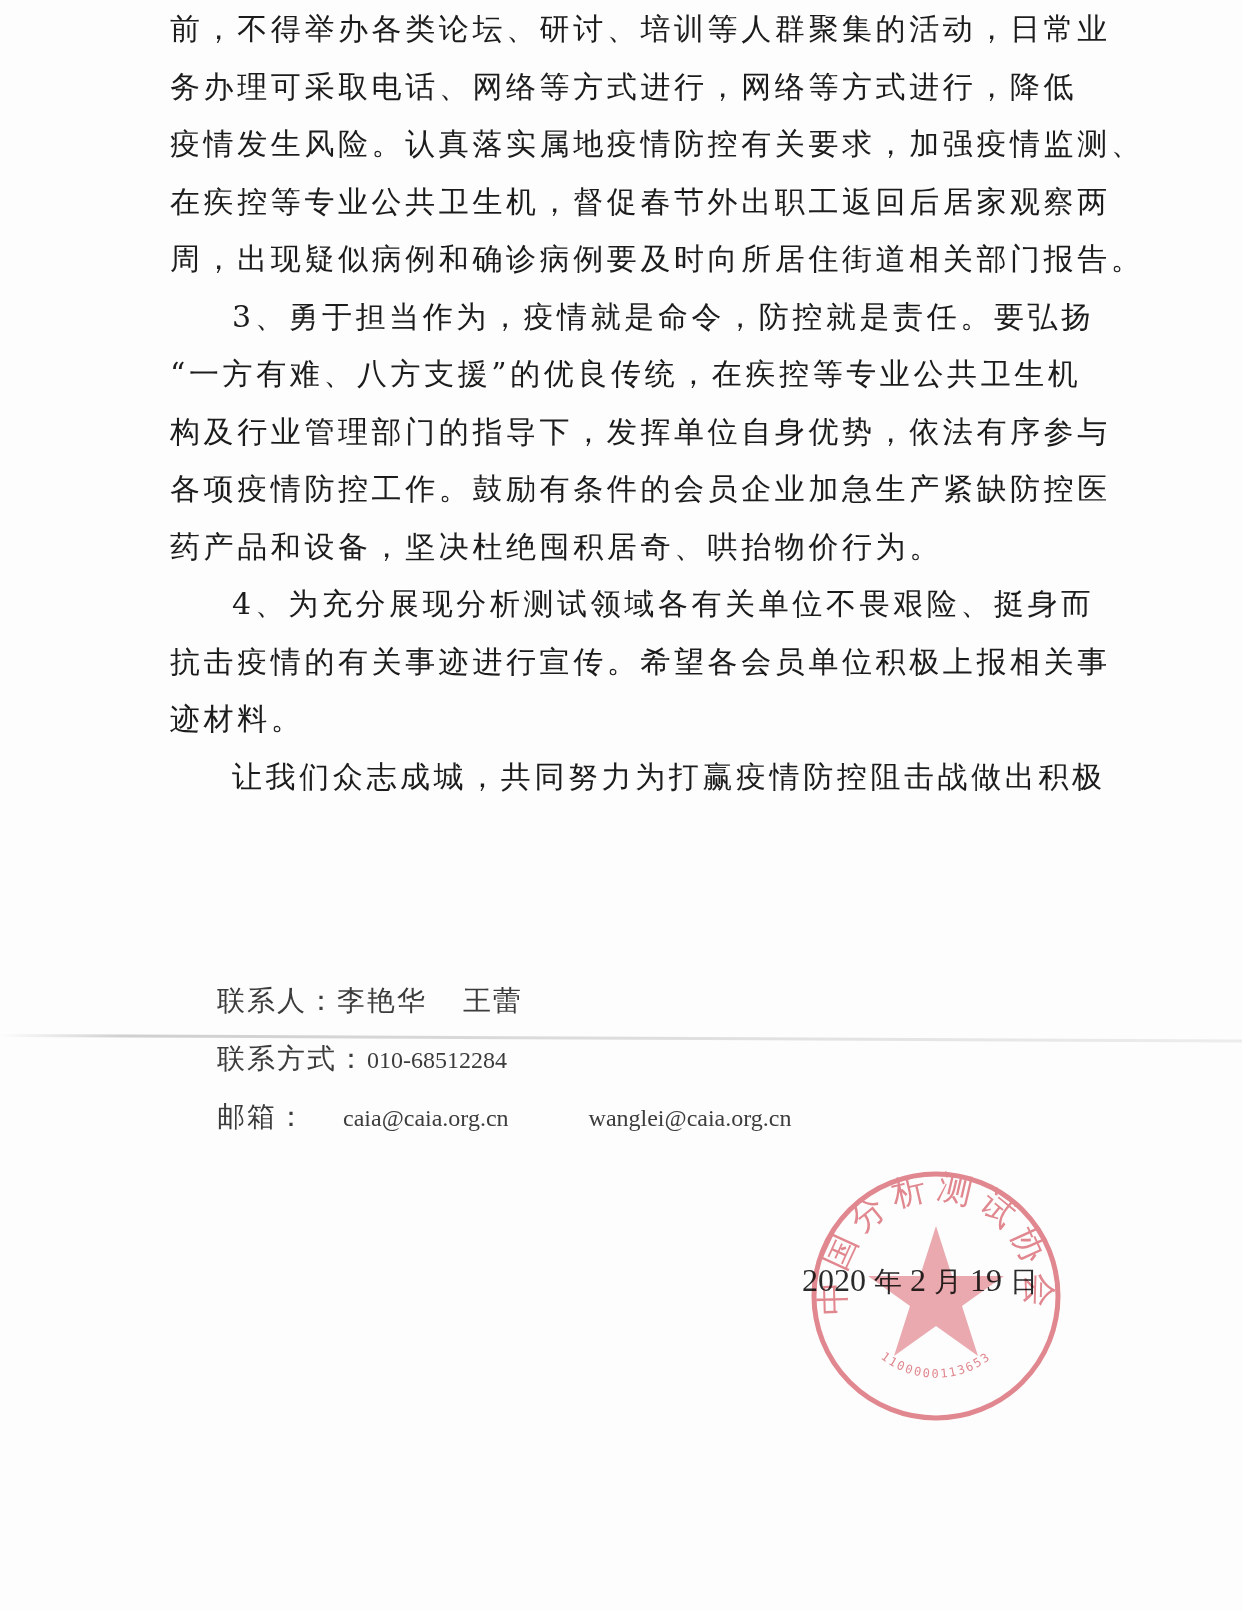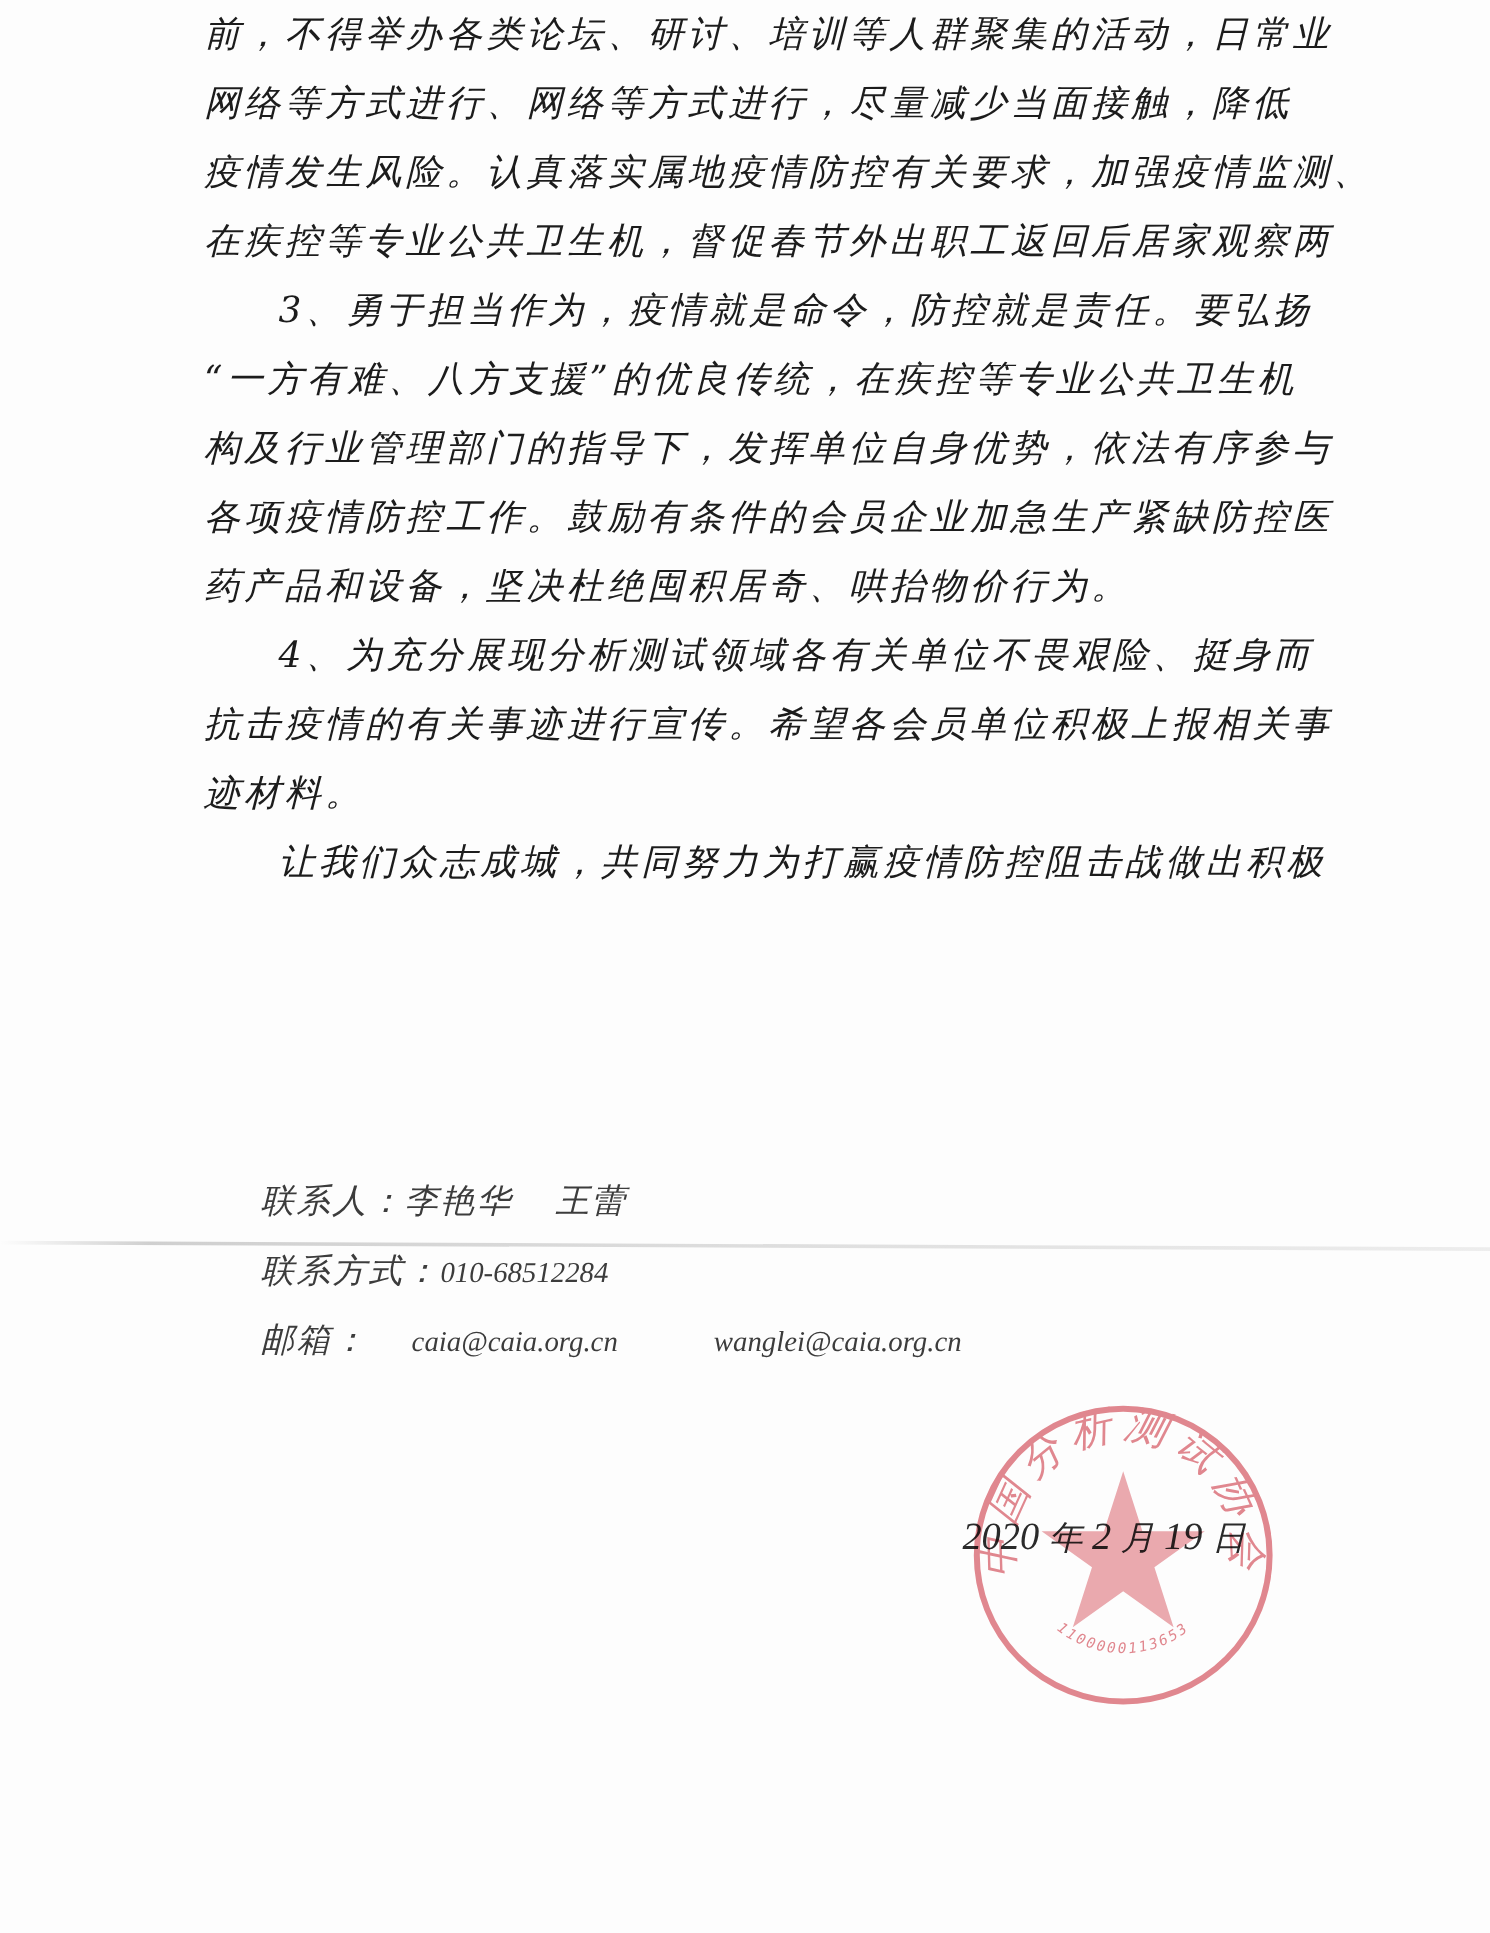--- a/index.html
+++ b/index.html
@@ -14,21 +14,20 @@
       overflow: hidden;
       font-family: "DejaVu Serif", "Liberation Serif", serif;
       color: #1e1e1e;
     }
     .page {
       position: absolute;
       left: 0; top: 0;
       width: 1242px;
       height: 1611px;
       background: #fdfdfd;
-      font-style: italic;
     }
     .body-text {
       position: absolute;
       left: 170px;
       top: 0;
       width: 890px;
     }
     .line {
       height: 57.5px;
       line-height: 57.5px;
@@ -91,23 +90,24 @@
       mix-blend-mode: multiply;
     }
   </style>
 </head>
 <body>
 
 <div class="page">
 
   <div class="body-text">
     <div class="line">前，不得举办各类论坛、研讨、培训等人群聚集的活动，日常业</div>
-    <div class="line">网络等方式进行、网络等方式进行，尽量减少当面接触，降低</div>
+    <div class="line">务办理可采取电话、网络等方式进行，网络等方式进行，降低</div>
     <div class="line">疫情发生风险。认真落实属地疫情防控有关要求，加强疫情监测、</div>
     <div class="line">在疾控等专业公共卫生机，督促春节外出职工返回后居家观察两</div>
+    <div class="line">周，出现疑似病例和确诊病例要及时向所居住街道相关部门报告。</div>
     <div class="line indent">3、勇于担当作为，疫情就是命令，防控就是责任。要弘扬</div>
     <div class="line">“一方有难、八方支援”的优良传统，在疾控等专业公共卫生机</div>
     <div class="line">构及行业管理部门的指导下，发挥单位自身优势，依法有序参与</div>
     <div class="line">各项疫情防控工作。鼓励有条件的会员企业加急生产紧缺防控医</div>
     <div class="line">药产品和设备，坚决杜绝囤积居奇、哄抬物价行为。</div>
     <div class="line indent">4、为充分展现分析测试领域各有关单位不畏艰险、挺身而</div>
     <div class="line">抗击疫情的有关事迹进行宣传。希望各会员单位积极上报相关事</div>
     <div class="line">迹材料。</div>
     <div class="line indent">让我们众志成城，共同努力为打赢疫情防控阻击战做出积极</div>
   </div>

